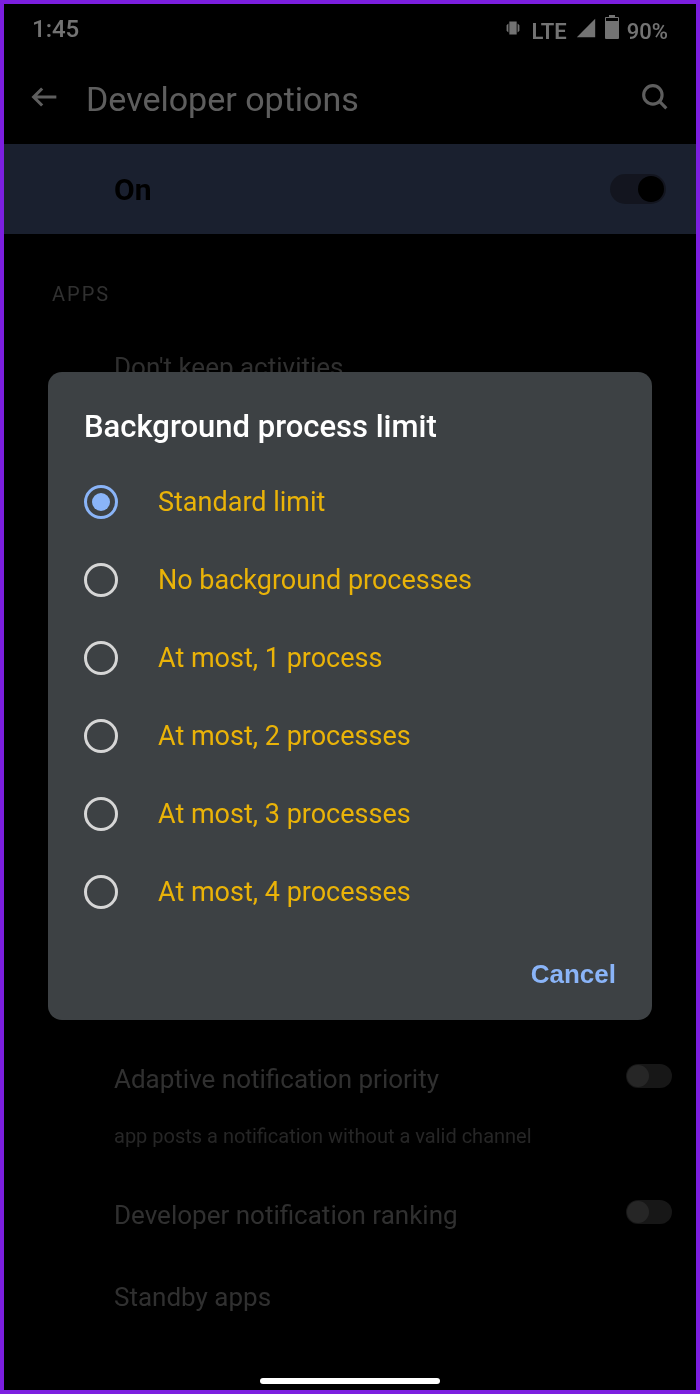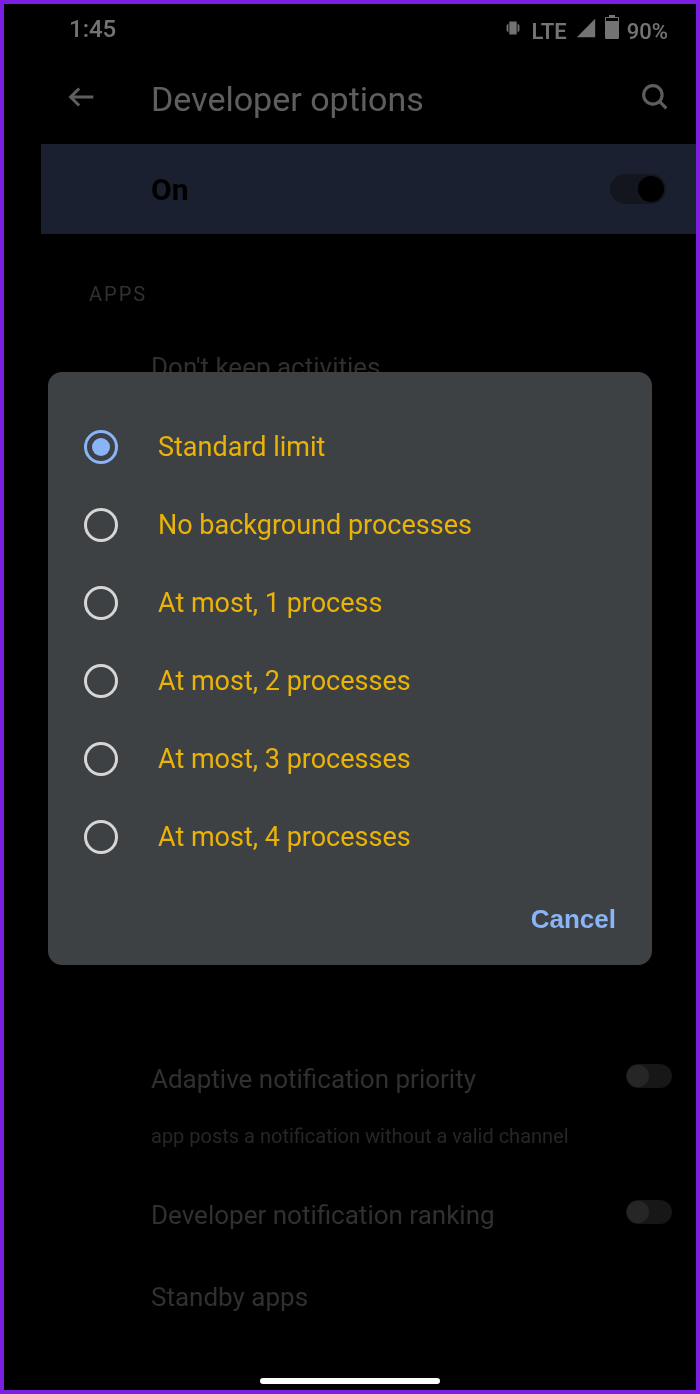--- a/index.html
+++ b/index.html
@@ -9,39 +9,38 @@
       background: #7c1fe0;
       font-family: Roboto, -apple-system, sans-serif;
       position: relative;
       overflow: hidden;
     }
     .screen {
       position: absolute;
       top: 4px; left: 4px; right: 4px; bottom: 4px;
       background: #000;
       overflow: hidden;
-      padding-left: 37px;
     }
     .status-bar {
       height: 50px;
       display: flex;
       justify-content: space-between;
       align-items: center;
       padding: 0 28px;
       color: #fff;
       font-size: 24px;
       font-weight: 500;
     }
     .status-right { display: flex; align-items: flex-end; gap: 8px; font-size: 22px; }
     .app-header {
       height: 90px;
       display: flex;
       align-items: center;
       padding: 0 24px;
-      gap: 52px;
+      gap: 24px;
     }
     .back-arrow { color: #d0d0d0; }
     .header-title { color: #d0d0d0; font-size: 34px; font-weight: 400; flex: 1; }
     .search-icon { color: #d0d0d0; }
     .master-toggle {
       background: #3b4868;
       height: 90px;
       display: flex;
       align-items: center;
       padding: 0 30px 0 110px;
@@ -236,20 +235,21 @@
           <div class="sknob"></div>
         </div>
     </div>
     <div class="setting-row">
       <span>Standby apps</span>
     </div>
   </div>
 
   <div class="overlay">
     <div class="dialog">
+      <div class="dialog-title">Background process limit</div>
 
       <div class="radio-row">
         <div class="radio selected"></div>
         <span class="radio-label">Standard limit</span>
       </div>
       <div class="radio-row">
         <div class="radio"></div>
         <span class="radio-label">No background processes</span>
       </div>
       <div class="radio-row">

